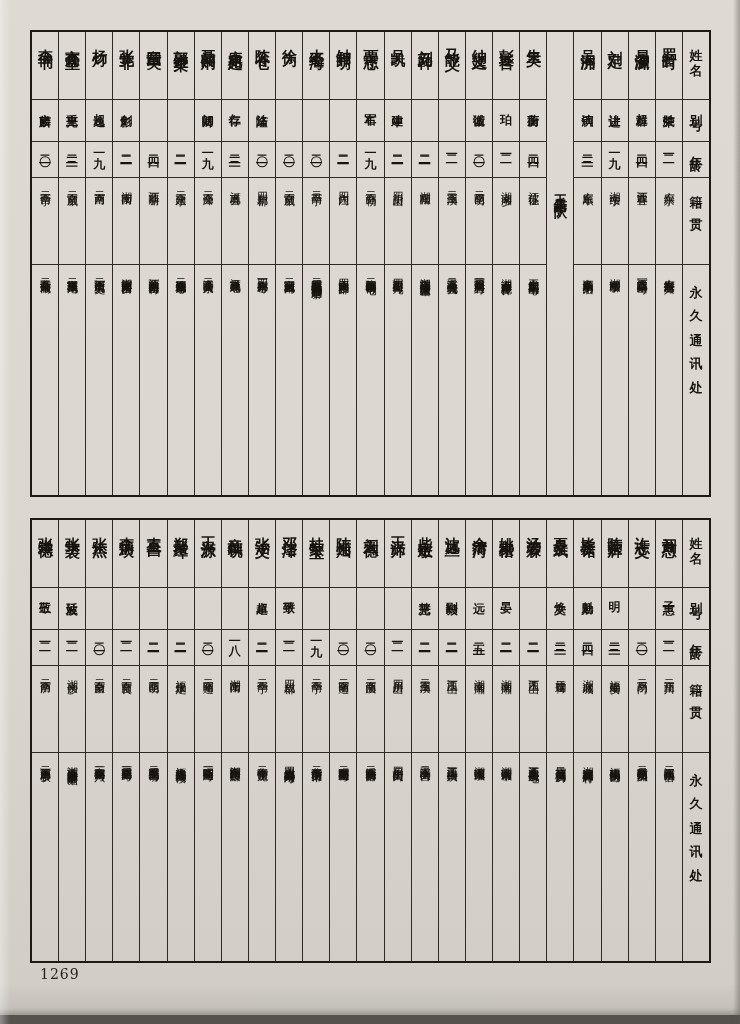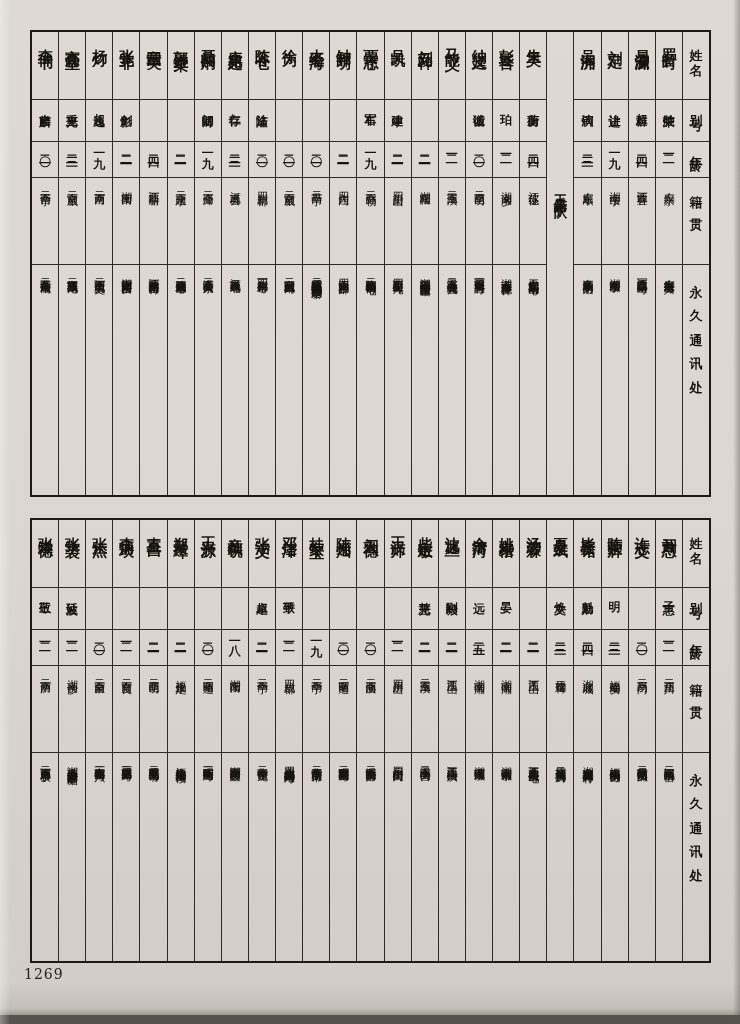--- a/index.html
+++ b/index.html
@@ -55,21 +55,21 @@
   .hs-name  {letter-spacing:14px;padding-top:2px;}
   .hs-alias {letter-spacing:5px;}
   .hs-age   {letter-spacing:2px;}
   .hs-native{letter-spacing:22px;padding-top:3px;}
   .hs-addr  {letter-spacing:24px;padding-top:4px;}
 
   .section-col{justify-content:flex-start;align-items:center;display:flex;flex-direction:column;}
   .sec{font-size:13.5px;font-weight:700;letter-spacing:2px;margin-top:152px;}
 
   .pageno{
-    position:absolute;left:24px;top:966px;
+    position:absolute;left:40px;top:966px;
     font-size:14px;letter-spacing:1px;color:#26221c;
   }
 </style>
 </head>
 <body>
 
 <div class="paper"></div>
 
 <div class="tbl" id="t0">
   <div class="col hdr">

